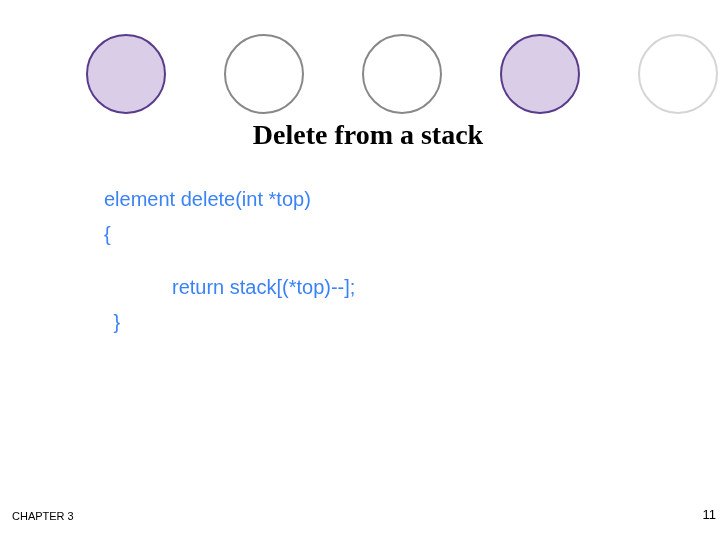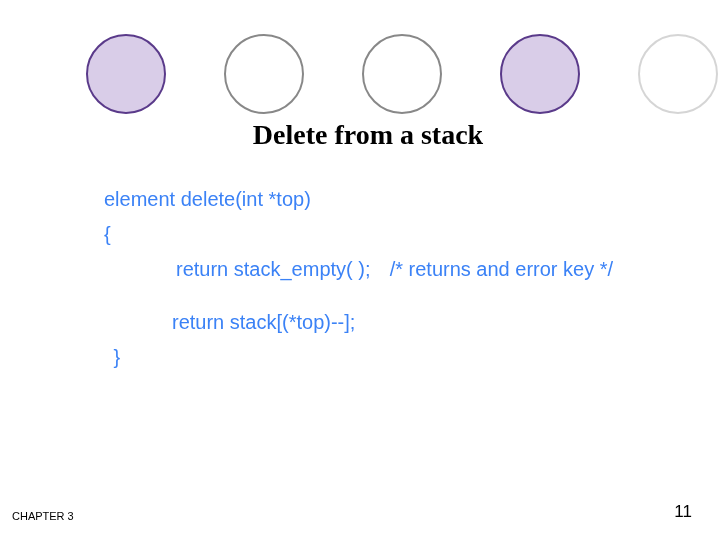--- a/index.html
+++ b/index.html
@@ -13,43 +13,40 @@
   .c4 { border-color: #5a3a8a; background: #d9cde8; }
   .c5 { border-color: #888; background: #fff; opacity: 0.35; }
   .title { position: absolute; top: 107px; left: 0; width: 720px; text-align: center; font-family: 'Times New Roman', Times, serif; font-weight: bold; font-size: 28px; color: #000; }
   .code-block { position: absolute; top: 170px; left: 88px; width: 590px; font-size: 20px; color: #3b82f6; line-height: 1.35; }
   .indent1 { padding-left: 36px; }
   .indent2 { padding-left: 72px; }
   .gap { height: 18px; }
   .caption { position: absolute; top: 395px; left: 88px; font-size: 20px; font-style: italic; color: #000; }
   .caption .bold { font-weight: bold; }
   .footer-center { position: absolute; bottom: 22px; left: 0; width: 720px; text-align: left; font-size: 11px; color: #000; }
-  .footer-right { position: absolute; bottom: 22px; right: 32px; font-size: 17px; color: #000; }
+  .footer-right { position: absolute; bottom: 22px; right: 8px; font-size: 13px; color: #000; }
 </style>
 </head>
 <body>
 
 <div class="slide">
 
   <div class="circles">
     <div class="circle c1"></div>
     <div class="circle c2"></div>
     <div class="circle c3"></div>
     <div class="circle c4"></div>
     <div class="circle c5"></div>
   </div>
 
   <div class="title">Delete from a stack</div>
 
   <div class="code-block">
     <div>element delete(int *top)</div>
     <div>{</div>
-    <div class="indent2">
-      <span>return stack_empty( );</span>&nbsp;&nbsp;<span>/* returns and error key */</span>
-    </div>
     <div class="gap"></div>
     <div class="indent2">return stack[(*top)--];</div>
     <div>&nbsp;<span>}</span></div>
   </div>
 
 
   <div class="footer-center">CHAPTER 3</div>
   <div class="footer-right">11</div>
 
 </div>

